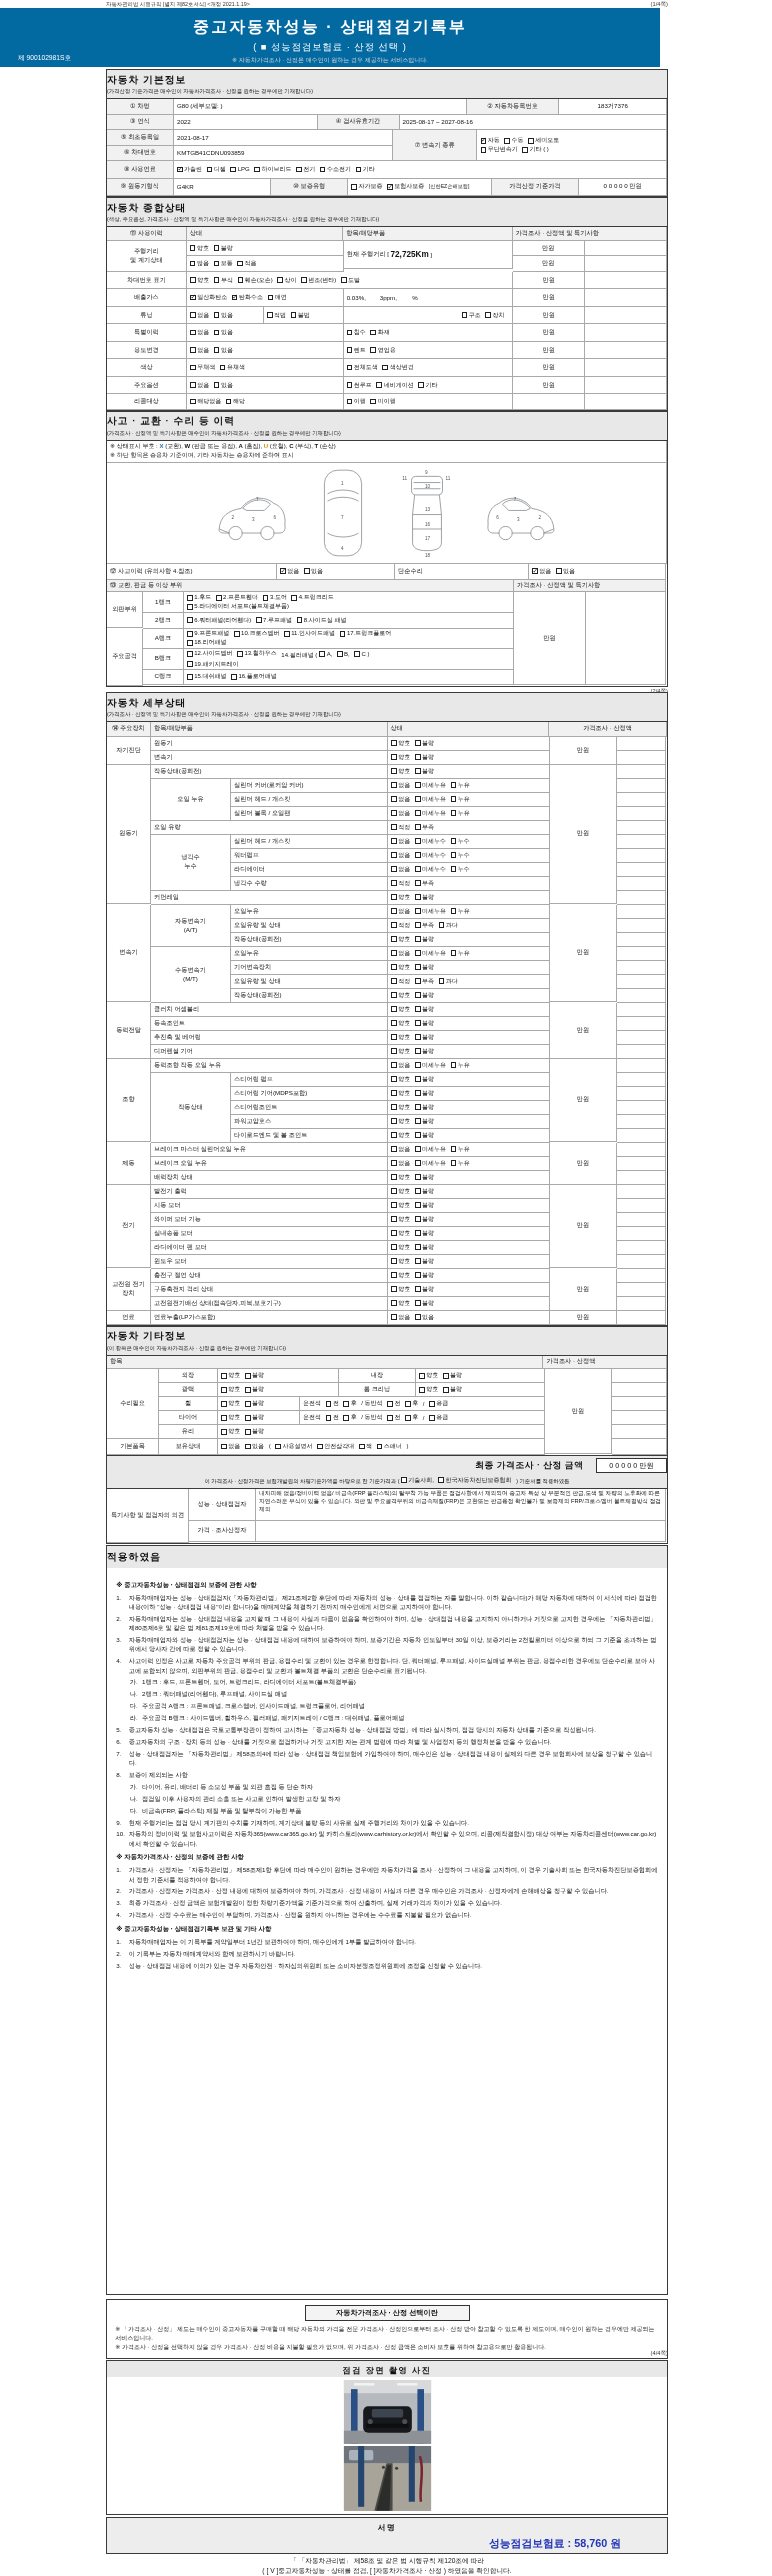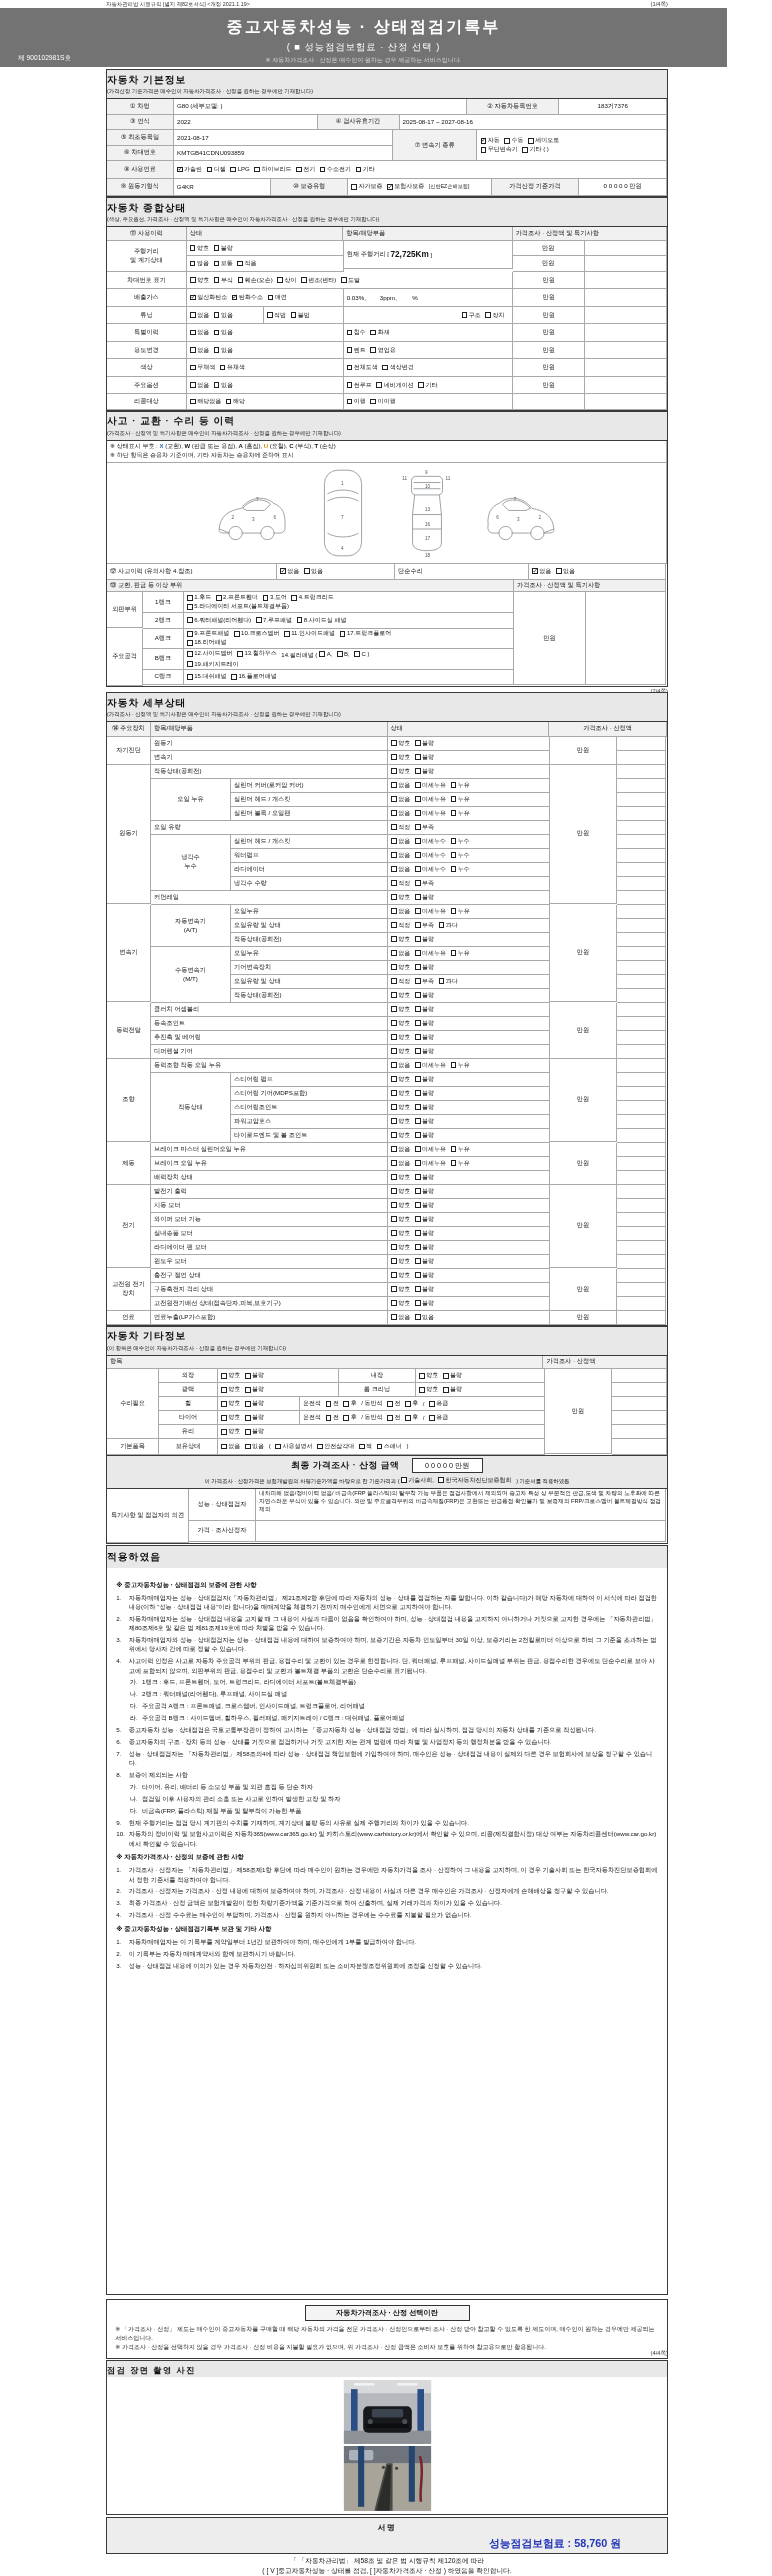--- a/index.html
+++ b/index.html
@@ -3,21 +3,21 @@
 <meta charset="utf-8">
 <style>
 *{box-sizing:border-box;margin:0;padding:0}
 body{width:773px;height:2576px;position:relative;background:#fff;color:#111;
  font-family:"Liberation Sans","DejaVu Sans",sans-serif;overflow:hidden}
 .abs{position:absolute}
 .doc{left:106px;width:562px}
 .small{font-size:5.4px;color:#333}
 .marker{font-size:5.7px;color:#333;text-align:right}
 
-#darkhead{top:7.7px;left:0;width:727px;height:59px;background:#737373;color:#fff}
+#darkhead{top:7.7px;left:0;width:660px;height:59px;background:#0369a1;color:#fff}
 #darkhead .t1{text-align:center;font-size:16px;font-weight:bold;letter-spacing:2.1px;padding-top:9.3px}
 #darkhead .t2{text-align:center;font-size:9.3px;letter-spacing:1px;margin-top:3.1px}
 #darkhead .t3{text-align:center;font-size:6px;color:#d9d9d9;margin-top:2.1px}
 #docno{position:absolute;left:18px;bottom:3.6px;font-size:6.7px;color:#fff}
 
 .sec-head{background:#e8e8e8;border:1px solid #3a3a3a;border-bottom:none;text-align:left;padding:3.6px 0 3.1px}
 .sec-title{font-size:9.8px;font-weight:bold;letter-spacing:1px}
 .sec-sub{font-size:5.4px;margin-top:1.5px;color:#222}
 
 .tbl{border:1px solid #3a3a3a;background:#fff}
@@ -50,21 +50,21 @@
 #notice-box .np{display:flex;font-size:6.2px;line-height:9.3px;margin-bottom:2.6px}
 #notice-box .np .num{width:12.4px;flex:none}
 #notice-box .np.ind{padding-left:13.4px}
 #notice-box .np .txt{flex:1;white-space:normal}
 
 #pricebox{border:1px solid #3a3a3a;padding:5.2px 8.2px;background:#fff}
 #pricebox .pb-title{display:block;margin:0 auto 4.1px;width:165px;border:0.8px solid #333;
  text-align:center;font-weight:bold;font-size:7.2px;padding:2.1px 0;background:#f4f4f4}
 #pricebox .pb-line{font-size:6px;line-height:8.2px;color:#222;white-space:normal;margin-bottom:1.5px}
 
-#photo-head{background:#e8e8e8;border:1px solid #3a3a3a;
+#photo-head{background:#e8e8e8;border:1px solid #3a3a3a;text-align:center;
  font-size:8.2px;font-weight:bold;letter-spacing:1.5px;padding:3.6px 0}
 #photo-area{border:1px solid #3a3a3a;border-top:none;display:flex;flex-direction:column;
  align-items:center;padding:3.1px 0;gap:2.1px;background:#fff}
 
 #signband{background:#ededed;border:1px solid #3a3a3a;position:relative}
 #signband .sg{position:absolute;top:5.2px;width:100%;text-align:center;font-size:7.7px;font-weight:bold;letter-spacing:1.5px}
 #signband .fee{position:absolute;top:18.5px;right:46px;font-size:10.8px;font-weight:bold;color:#2436b8}
 
 #footer{text-align:center;font-size:6.7px;line-height:10.3px}
 </style>
@@ -1618,21 +1618,21 @@
           <div class="c last" style="width:55px;height:14px"></div>
           <div class="c last" style="width:55px;height:14px"></div>
           <div class="c last" style="width:55px;height:14px"></div>
           <div class="c last" style="width:55px;height:14px"></div>
           <div class="c last" style="width:55px;height:14px"></div>
           <div class="c last" style="width:55px;height:15.5px"></div>
         </div>
       </div>
     </div>
     <div class="tbl" style="border-top:none;background:#e9e9e9;height:33px;display:flex;flex-direction:column;justify-content:center">
-      <div style="text-align:center"><span style="font-size:8.8px;font-weight:bold;letter-spacing:0.5px">최종 가격조사 · 산정 금액</span><span style="display:inline-block;border:0.5px solid #333;background:#fff;padding:1.5px 12.4px;margin-left:12.4px;font-size:7.2px">0  0  0  0  0 만원</span></div>
+      <div style="text-align:right"><span style="font-size:8.8px;font-weight:bold;letter-spacing:0.5px">최종 가격조사 · 산정 금액</span><span style="display:inline-block;border:0.5px solid #333;background:#fff;padding:1.5px 12.4px;margin-left:12.4px;font-size:7.2px">0  0  0  0  0 만원</span></div>
       <div style="text-align:center;font-size:5.4px;margin-top:2.1px">이 가격조사 · 산정가격은 보험개발원의 차량기준가액을 바탕으로 한 기준가격과 ( <span class="opt">
           <span class="cb"></span>
           <span>기술사회,</span>
         </span><span class="opt">
           <span class="cb"></span>
           <span>한국자동차진단보증협회</span>
         </span>) 기준서를 적용하였음</div>
     </div>
     <div class="tbl" style="border-top:none">
       <div class="trow">

